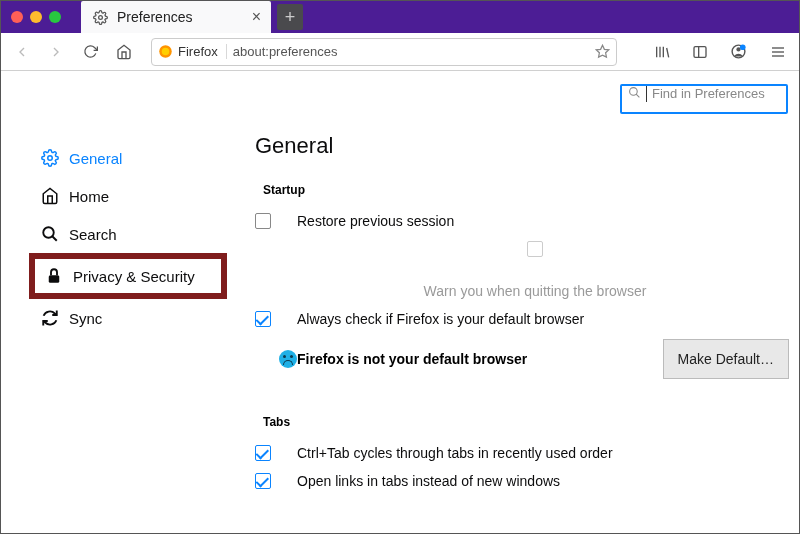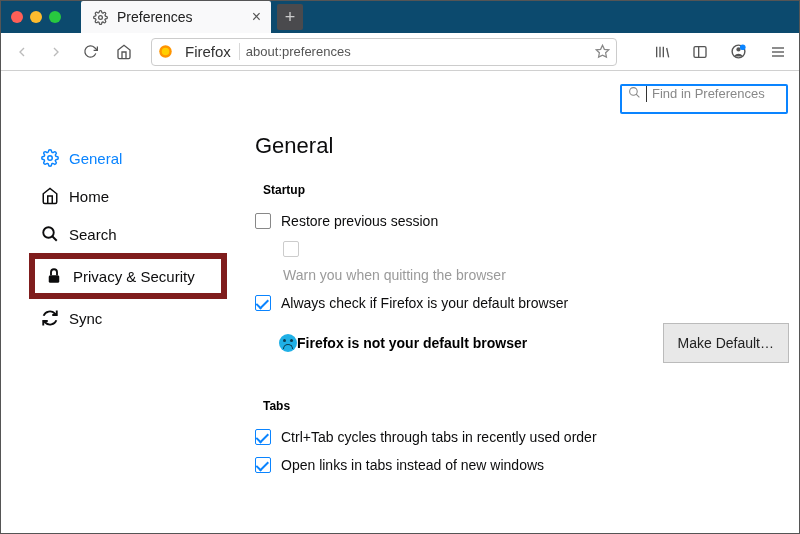--- a/index.html
+++ b/index.html
@@ -9,21 +9,21 @@
     font-size: 14px;
     background: #fff;
     width: 800px;
     height: 534px;
     overflow: hidden;
     border: 1px solid #555;
   }
   
   .titlebar {
     height: 32px;
-    background: #0c4a6e;
+    background: #4c1d95;
     display: flex;
     align-items: center;
     padding: 0 10px;
   }
   .traffic-lights { display: flex; gap: 7px; margin-right: 20px; }
   .dot { width: 12px; height: 12px; border-radius: 50%; }
   .dot.red { background:#ff5f57; }
   .dot.yellow { background:#febc2e; }
   .dot.green { background:#28c840; }
   .tab {
@@ -73,24 +73,24 @@
     margin: 0 8px;
     border: 1px solid #ccc;
     border-radius: 4px;
     display:flex;
     align-items:center;
     padding: 0 6px;
     gap:6px;
     color:#333;
   }
   .urlbar .identity {
-    display:flex; align-items:center; gap:12px;
+    display:flex; align-items:center; gap:5px;
     padding-right:8px;
     border-right:1px solid #d8d8d8;
-    font-size:15px;
+    font-size:13px;
   }
   .urlbar .url { flex:1; font-size:13px; color:#555;}
   .urlbar .star { color:#888; }
   .tb-icons-right { display:flex; gap:8px; margin: 0 6px 0 18px; align-items:center;}
 
   
   .content {
     display:flex;
     height: calc(100% - 70px);
     background:#fff;
@@ -138,21 +138,21 @@
 
   
   .main {
     flex:1;
     padding: 62px 12px 0 28px;
     overflow-y: clip;
   }
   h1 { font-size:22px; font-weight:400; margin: 0 0 24px; color:#0c0c0d;}
   h2 { font-size:12px; font-weight:700; margin: 8px 8px 10px;}
   .row {
-    display:flex; gap:10px;
+    display:flex; align-items:center; gap:26px;
     padding: 6px 0;
     color:#0c0c0d;
     font-size:14px;
   }
   .row.sub { padding-left: 28px; color:#9a9a9a;flex-direction:column;}
   .cbox {
     width:16px; height:16px;
     border:1px solid #888;
     border-radius:2px;
     display:inline-flex;align-items:center;justify-content:center;

